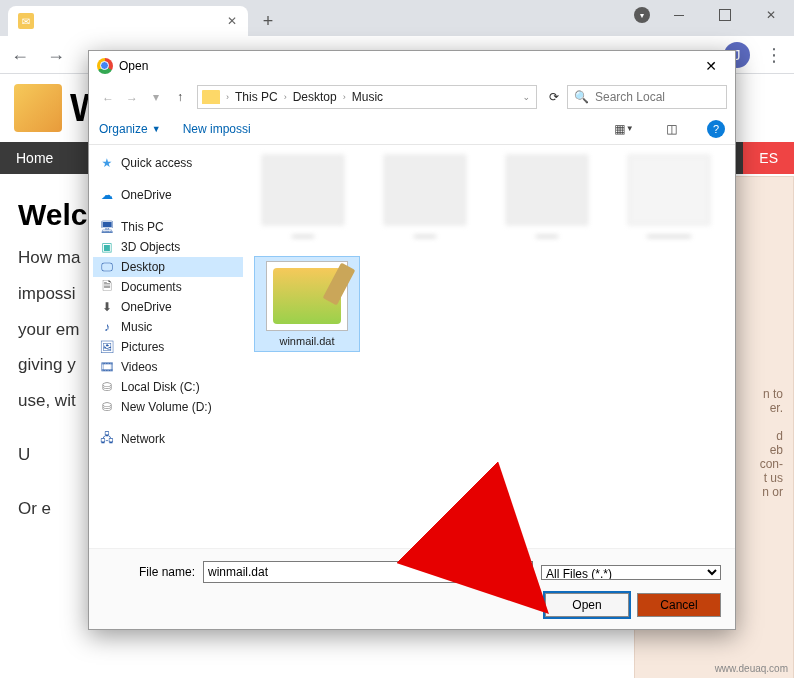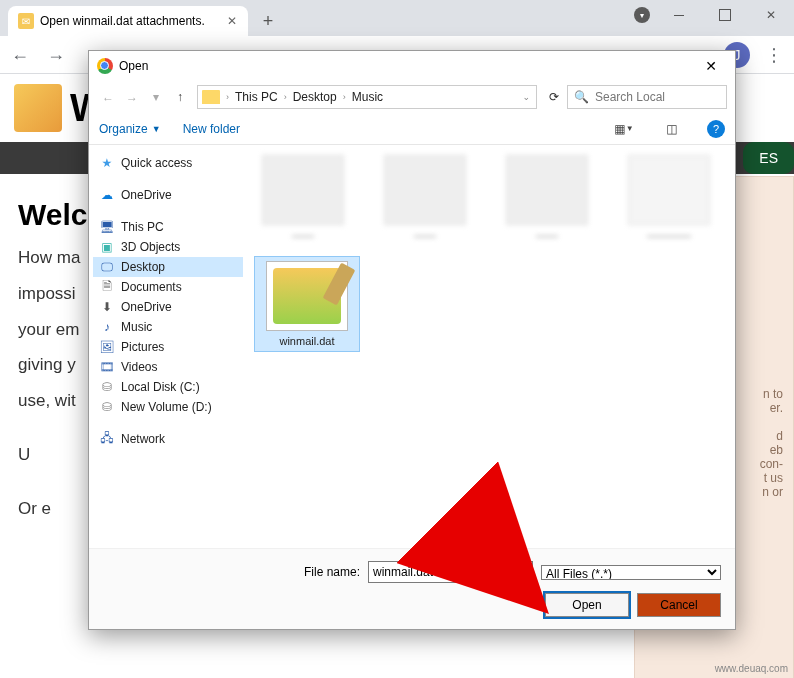--- a/index.html
+++ b/index.html
@@ -24,21 +24,21 @@
   .tb-icon { width:24px; height:24px; display:flex; align-items:center; justify-content:center; color:#5f6368; font-size:18px; }
   .avatar { width:26px; height:26px; border-radius:50%; background:#5c6bc0; color:#fff; display:flex; align-items:center; justify-content:center; font-size:14px; margin-left:auto; }
 
   
   .page { position:absolute; top:74px; left:0; right:0; bottom:0; background:#fff; }
   .page-header { display:flex; align-items:center; gap:8px; padding:10px 14px; }
   .page-logo { width:48px; height:48px; background:linear-gradient(135deg,#f6c95a,#e89b3b); border-radius:4px; position:relative; }
   .page-title { font-size:38px; font-weight:700; }
   .page-nav { background:#3a3a3a; display:flex; }
   .page-nav .item { color:#fff; padding:8px 16px; font-size:14px; }
-  .page-nav .es { margin-left:auto; background:#14532d;border-radius:10px; }
+  .page-nav .es { margin-left:auto; background:#ef4444; }
   .page-body { padding:24px 18px; }
   .page-body h1 { font-size:30px; font-weight:700; margin-bottom:14px; }
   .page-body p { font-size:17px; color:#333; line-height:1.4; margin-bottom:12px; }
   .side-ad { position:absolute; right:0; top:102px; width:160px; height:530px; background:#f7e8dd; border:1px solid #e8d4c6; }
   .side-ad .txt { font-family: cursive; color:#8b6f5c; font-size:20px; text-align:center; padding:40px 8px; }
   .footer-url { position:absolute; right:6px; bottom:4px; font-size:10px; color:#888; }
 
   
   .dialog { position:absolute; left:88px; top:50px; width:648px; height:580px; background:#fff; border:1px solid #9a9a9a; box-shadow:0 6px 24px rgba(0,0,0,0.4); display:flex; flex-direction:column; }
   .dlg-title { height:30px; display:flex; align-items:center; padding:0 8px; font-size:12px; }
@@ -83,41 +83,40 @@
   .dlg-files { flex:1; padding:10px 8px; display:flex; flex-wrap:wrap; align-content:flex-start; gap:16px 26px; background:#fff; position:relative; }
   .fitem { width:96px; display:flex; flex-direction:column; align-items:center; font-size:11px; text-align:center; gap:4px; }
   .fitem .thumb { width:82px; height:70px; background:#eee; border:1px solid #ddd; filter:blur(2.5px); }
   .fitem.selected { background:#cde8ff; outline:1px solid #90c8f6; padding:4px; width:104px; }
   .fitem.selected .thumb { filter:none; background:#fff; border:1px solid #bbb; position:relative; }
   .notepad-ic { position:absolute; inset:6px; background:linear-gradient(#f6c95a,#9ad14b); border-radius:4px; }
   .notepad-ic::after { content:""; position:absolute; right:-6px; top:-4px; width:16px; height:40px; background:#caa659; transform:rotate(28deg); border-radius:2px; }
   .fitem .label { color:#222; }
   .fitem .label.blur { filter:blur(2.5px); color:#666; }
 
-  .dlg-bottom { padding:12px 14px; display:flex; flex-direction:column; gap:10px; font-size:12px; border-top:1px solid #f0f0f0; background:#fafafa;align-items:flex-end; }
+  .dlg-bottom { padding:12px 14px; display:flex; flex-direction:column; gap:10px; font-size:12px; border-top:1px solid #f0f0f0; background:#fafafa; }
   .row-fn { display:flex; align-items:center; gap:8px; }
   .row-fn label { width:92px; text-align:right; }
   .row-fn input { flex:1; height:22px; border:1px solid #7a7a7a; padding:0 4px; font-size:12px; }
   .row-fn select { width:180px; height:15px; border:1px solid #7a7a7a; font-size:12px; background:#fff; }
   .row-btn { display:flex; justify-content:flex-end; gap:8px; }
   .row-btn button { width:84px; height:24px; border:1px solid #888; background:#c2410c; font-size:12px; }
   .row-btn button.primary { background:#f6f6f6; outline:2px solid #0f6cbd; }
 
   
   .arrow { position:absolute; pointer-events:none; }
   .arrow svg { overflow:visible; }
 </style>
 </head>
 <body>
 
 <div class="browser">
   <div class="tabstrip">
     <div class="tab">
       <div class="favicon">✉</div>
-      <span>Open winmail.dat attachments.</span>
       <div class="close">✕</div>
     </div>
     <div class="newtab">+</div>
     <div class="winctrl">
       <div class="winbtn dot">
           <div class="dotcircle">▾</div>
         </div>
       <div class="winbtn min"></div>
       <div class="winbtn max"></div>
       <div class="winbtn cls"></div>
@@ -132,20 +131,21 @@
       </div>
     <div class="tb-icon">⋮</div>
   </div>
 
   <div class="page">
     <div class="page-header">
       <div class="page-logo"></div>
       <div class="page-title">W</div>
     </div>
     <div class="page-nav">
+      <div class="item">Home</div>
       <div class="item es">ES</div>
     </div>
     <div class="page-body">
       <h1>Welc</h1>
       <p>How ma</p>
       <p>impossi</p>
       <p>your em</p>
       <p>giving y</p>
       <p>use, wit</p>
       <br>
@@ -189,21 +189,21 @@
         <span>🔍</span>
         <span>Search Local</span>
       </div>
     </div>
 
     <div class="dlg-tools">
       <div class="organize">
         <span>Organize</span>
         <span style="font-size:9px;">▼</span>
       </div>
-      <div class="newfolder">New folder</div>
+      <div class="newfolder">New impossi</div>
       <div class="spacer"></div>
       <div class="viewbtn">▦ <span style="font-size:8px">▼</span></div>
       <div class="viewbtn">◫</div>
       <div class="help">?</div>
     </div>
 
     <div class="dlg-body">
       <div class="dlg-sidebar">
         <div class="sb-item">
             <span class="sb-icon ic-star">★</span>

